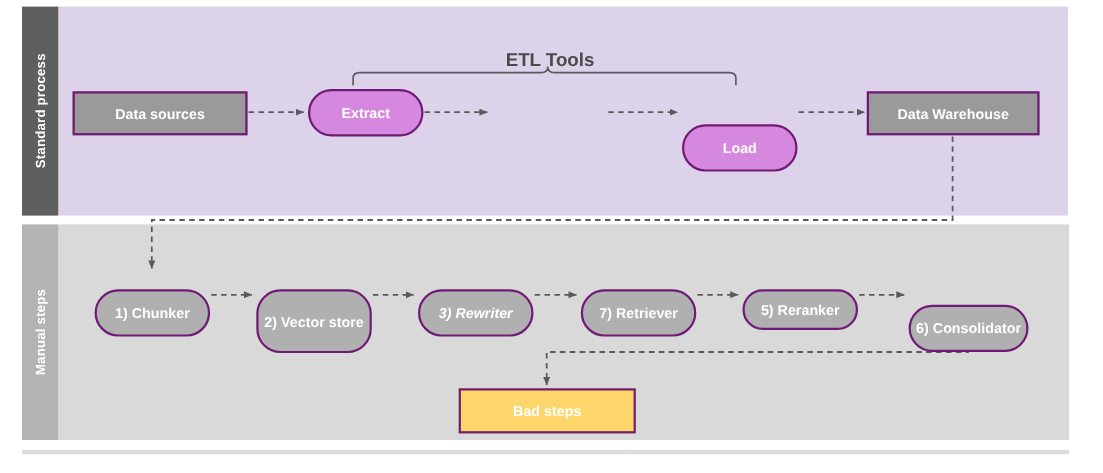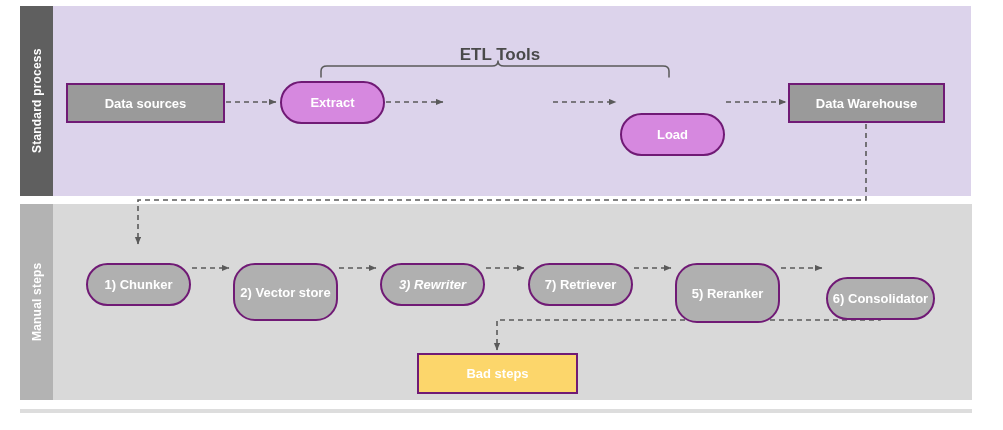--- a/index.html
+++ b/index.html
@@ -161,19 +161,19 @@
   <div id="etl-label">ETL Tools</div>
 
   <div class="node pill greypill" style="left:86px;  top:247px; width:105px; height:43px;">1) Chunker</div>
 
   <div class="node pill greypill" style="left:233px; top:247px; width:105px; height:58px;">2) Vector store</div>
 
   <div class="node pill greypill" style="left:380px; top:247px; width:105px; height:43px;font-style:italic;">3) Rewriter</div>
 
   <div class="node pill greypill" style="left:528px; top:247px; width:105px; height:43px;">7) Retriever</div>
 
-  <div class="node pill greypill" style="left:675px; top:247px; width:105px; height:60px;">5) Reranker</div>
+  <div class="node pill greypill" style="left:675px; top:247px; width:105px; height:37px;">5) Reranker</div>
 
   <div class="node pill greypill" style="left:826px; top:261px; width:109px; height:43px;">6) Consolidator</div>
 
   <div class="node rect yellow" style="left:417px; top:353px; width:161px; height:41px;">Bad steps</div>
 
 </div>
 
 </body></html>

